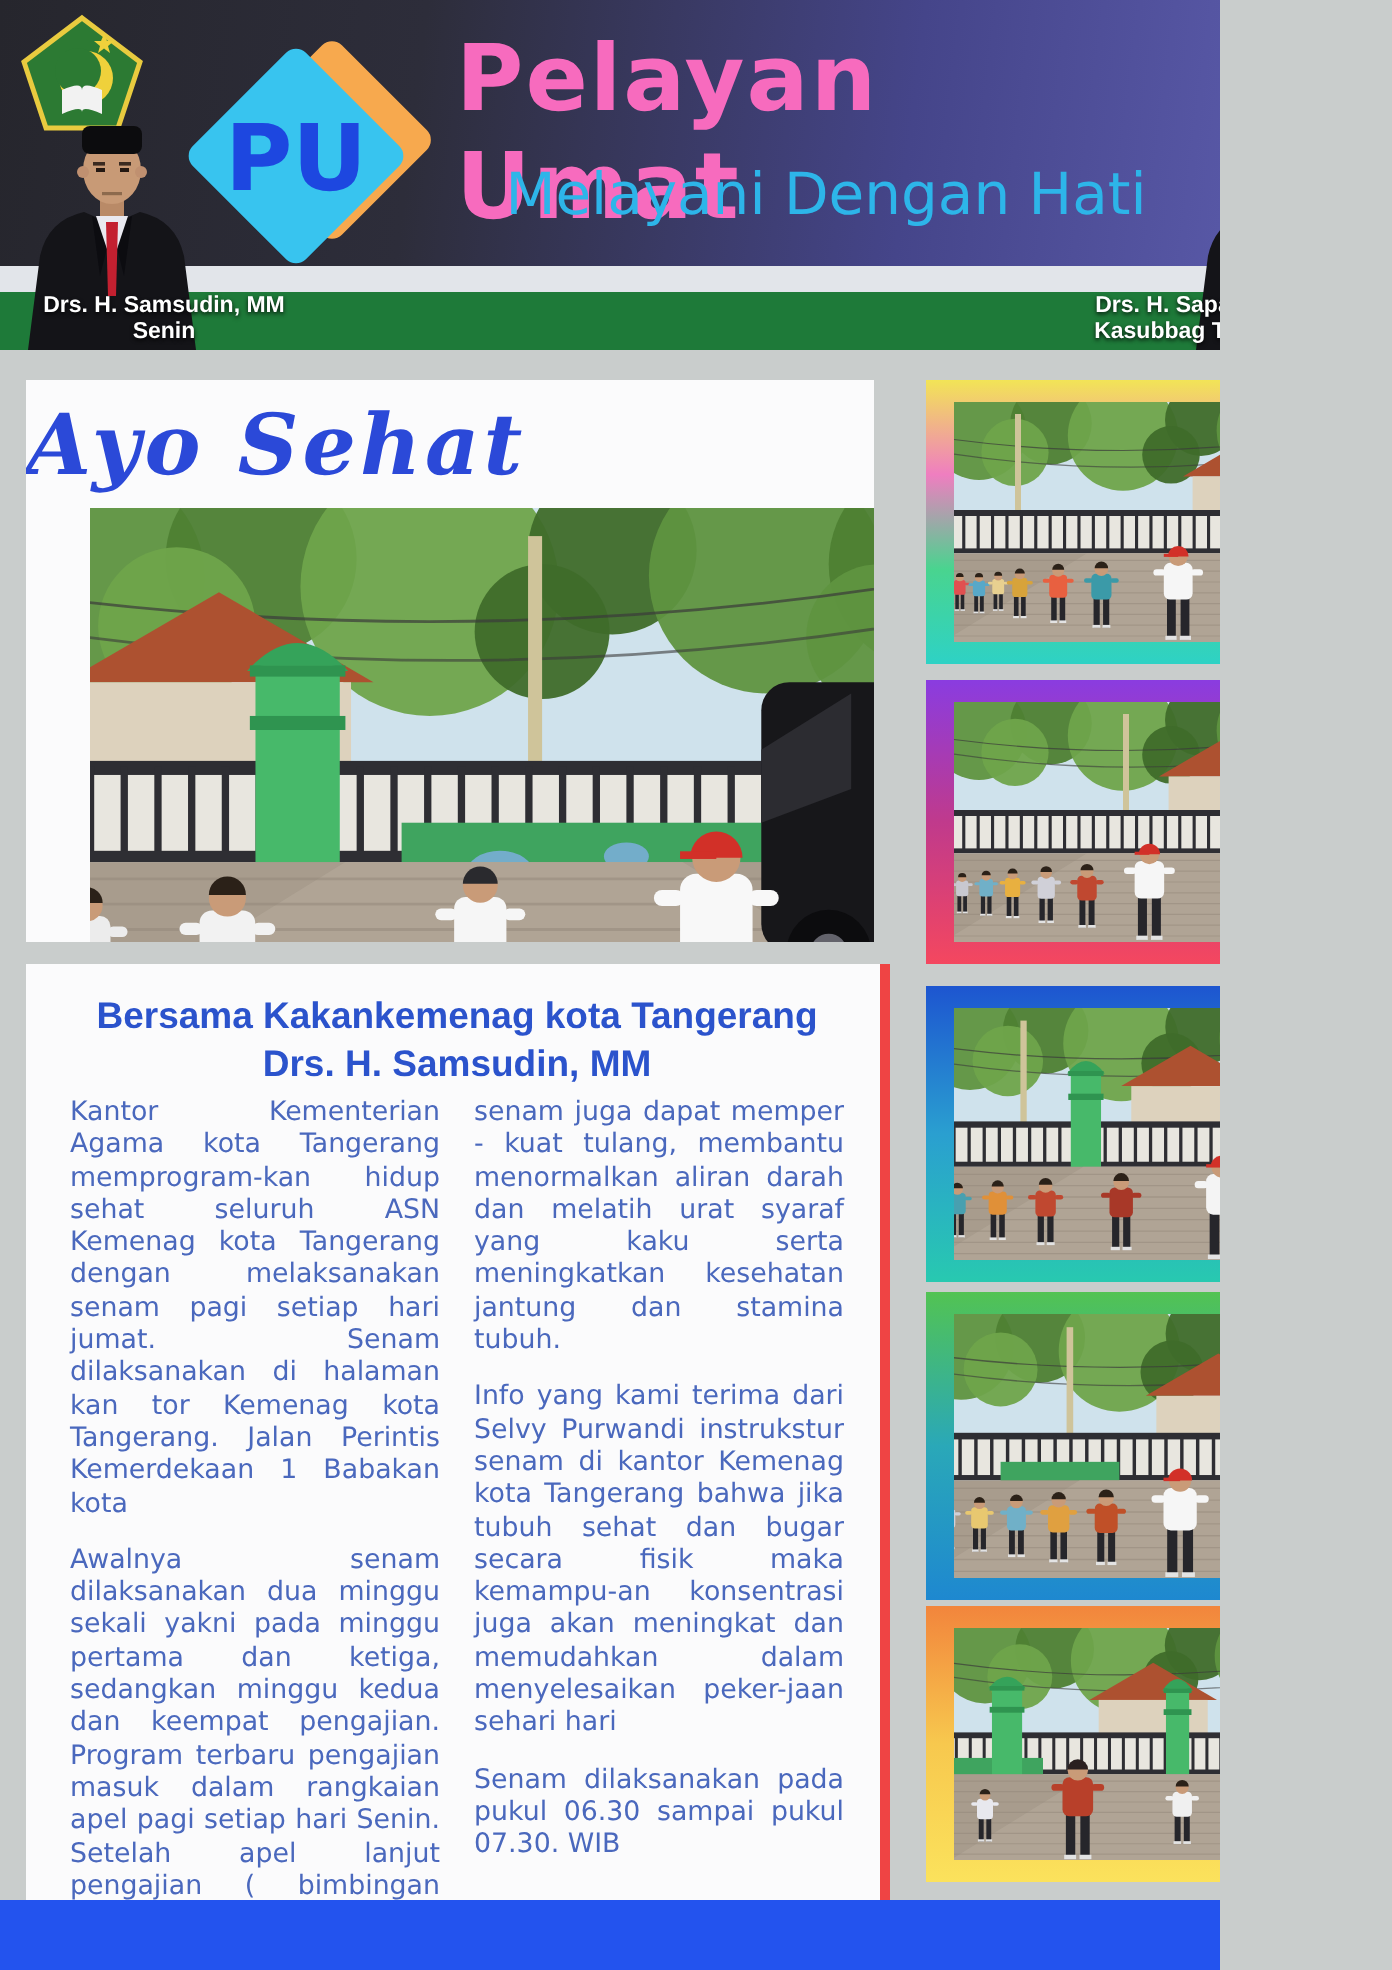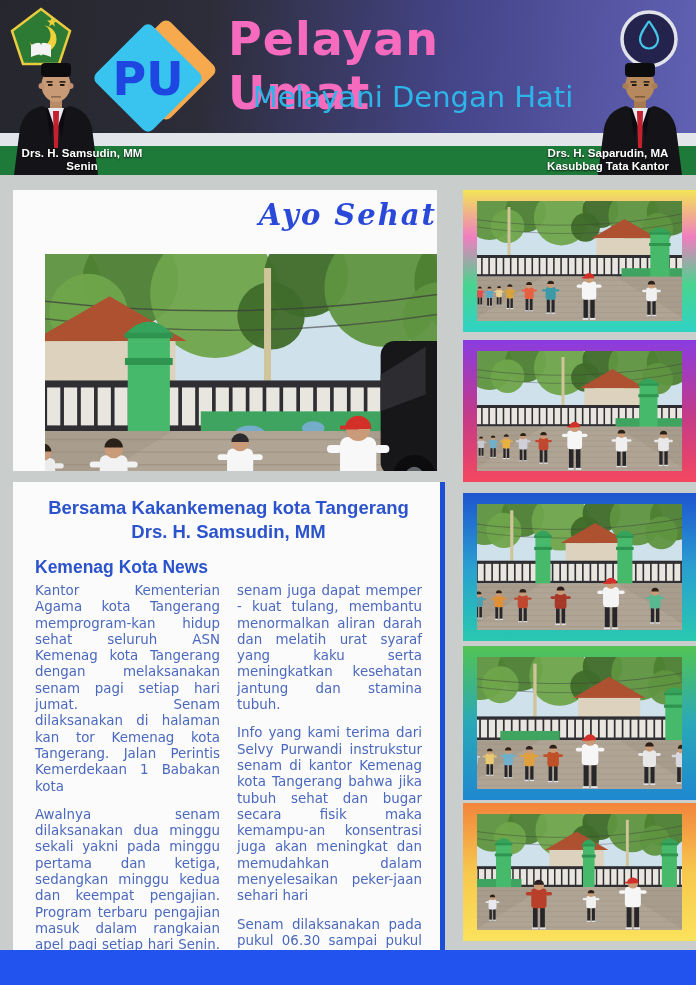--- a/index.html
+++ b/index.html
@@ -1,17 +1,17 @@
 <!DOCTYPE html>
 <html><head>
 <meta charset="utf-8">
 <style>
   *{margin:0;padding:0;box-sizing:border-box}
   html,body{background:#c9cdcc}
-  .page{position:relative;width:696px;height:985px;background:#c9cdcc;font-family:"DejaVu Sans",sans-serif;overflow:hidden}
+  .page{position:relative;width:610px;height:985px;background:#c9cdcc;font-family:"DejaVu Sans",sans-serif;overflow:hidden}
 
   
   .header{position:absolute;top:0;left:0;width:696px;height:140px;
     background:linear-gradient(97deg,#26262d 0%,#2d2d3a 30%,#45458a 65%,#6161b4 100%)}
   .light-strip{position:absolute;top:133px;left:0;width:696px;height:14px;background:#e2e5ea}
   .green-band{position:absolute;top:146px;left:0;width:696px;height:29px;background:#1e7a39}
   .brand-title{position:absolute;left:228px;top:12px;width:370px;text-align:left;
     font-weight:bold;font-size:46px;letter-spacing:1px;color:#f76bbe}
   .brand-subtitle{position:absolute;left:228px;top:80px;width:370px;text-align:center;
     font-size:29px;color:#2db5e9}
@@ -24,25 +24,25 @@
   .official.right{left:590px}
   .official-label{position:absolute;z-index:5;color:#fff;font-family:"Liberation Sans",sans-serif;
     font-weight:bold;font-size:11.5px;line-height:13px;text-align:center;
     text-shadow:0 1px 2px rgba(0,0,0,.85)}
   .official-label.left{left:2px;top:147px;width:160px}
   .official-label.right{left:540px;top:147px;width:136px}
 
   
   .card{position:absolute;background:#fbfbfc;overflow:hidden}
   .card1{left:13px;top:190px;width:424px;height:281px}
-  .ayo-title{margin-top:8px;text-align:right;font-family:"DejaVu Serif",serif;
-    font-style:italic;font-weight:bold;font-size:29px;color:#2b49d8;letter-spacing:2px}
+  .ayo-title{margin-top:8px;text-align:left;font-family:"DejaVu Serif",serif;
+    font-style:italic;font-weight:bold;font-size:42px;color:#2b49d8;letter-spacing:2px}
   .main-photo{position:absolute;left:32px;top:64px;width:362px;height:196px;overflow:hidden}
 
-  .card2{left:13px;top:482px;width:432px;height:468px;border-right:5px solid #1d4ed8;
+  .card2{left:13px;top:482px;width:432px;height:468px;border-right:5px solid #ef4444;
     padding:14px 18px 0 22px}
   .news-heading{text-align:center;color:#2b53cc;font-weight:bold;font-size:18.5px;
     line-height:24px;font-family:"Liberation Sans",sans-serif}
   .news-section-title{margin-top:13px;color:#2b53cc;font-weight:bold;font-size:17.5px;
     font-family:"Liberation Sans",sans-serif}
   .columns{display:flex;gap:17px;margin-top:5px}
   .col{flex:1;color:#4a68bd;font-size:13.4px;line-height:16.3px;text-align:justify}
   .col p{margin-bottom:12px}
 
   
@@ -906,21 +906,20 @@
           <path d="M 262.03333333333336 119.26666666666667 a 9.966666666666667 9.966666666666667 0 0 1 19.933333333333334 0 z" fill="#d23028"></path>
           <rect x="258.2" y="116.81333333333333" width="13.8" height="2.9133333333333336" fill="#d23028"></rect>
         </svg></div>
   </div>
 
   <div class="card card2">
     <div class="news-heading">
       <div>Bersama Kakankemenag kota Tangerang</div>
       <div>Drs. H. Samsudin, MM</div>
     </div>
-    <div class="news-section-title">Kemenag Kota News</div>
     <div class="columns">
       <div class="col">
         <p>Kantor Kementerian Agama kota Tangerang memprogram-kan hidup sehat seluruh ASN Kemenag kota Tangerang dengan melaksanakan senam pagi setiap hari jumat. Senam dilaksanakan di halaman kan tor Kemenag kota Tangerang. Jalan Perintis Kemerdekaan 1 Babakan kota</p>
         <p>Awalnya senam dilaksanakan dua minggu sekali yakni pada minggu pertama dan ketiga, sedangkan minggu kedua dan keempat pengajian. Program terbaru pengajian masuk dalam rangkaian apel pagi setiap hari Senin. Setelah apel lanjut pengajian ( bimbingan rohani ) kemudian pembinaan pegawai oleh kepala kantor Kemenag kota Tangerang Samsudin</p>
       </div>
       <div class="col">
         <p>senam juga dapat memper - kuat tulang, membantu menormalkan aliran darah dan melatih urat syaraf yang kaku serta meningkatkan kesehatan jantung dan stamina tubuh.</p>
         <p>Info yang kami terima dari Selvy Purwandi instrukstur senam di kantor Kemenag kota Tangerang bahwa jika tubuh sehat dan bugar secara fisik maka kemampu-an konsentrasi juga akan meningkat dan memudahkan dalam menyelesaikan peker-jaan sehari hari</p>
         <p>Senam dilaksanakan pada pukul 06.30 sampai pukul 07.30. WIB</p>
 

